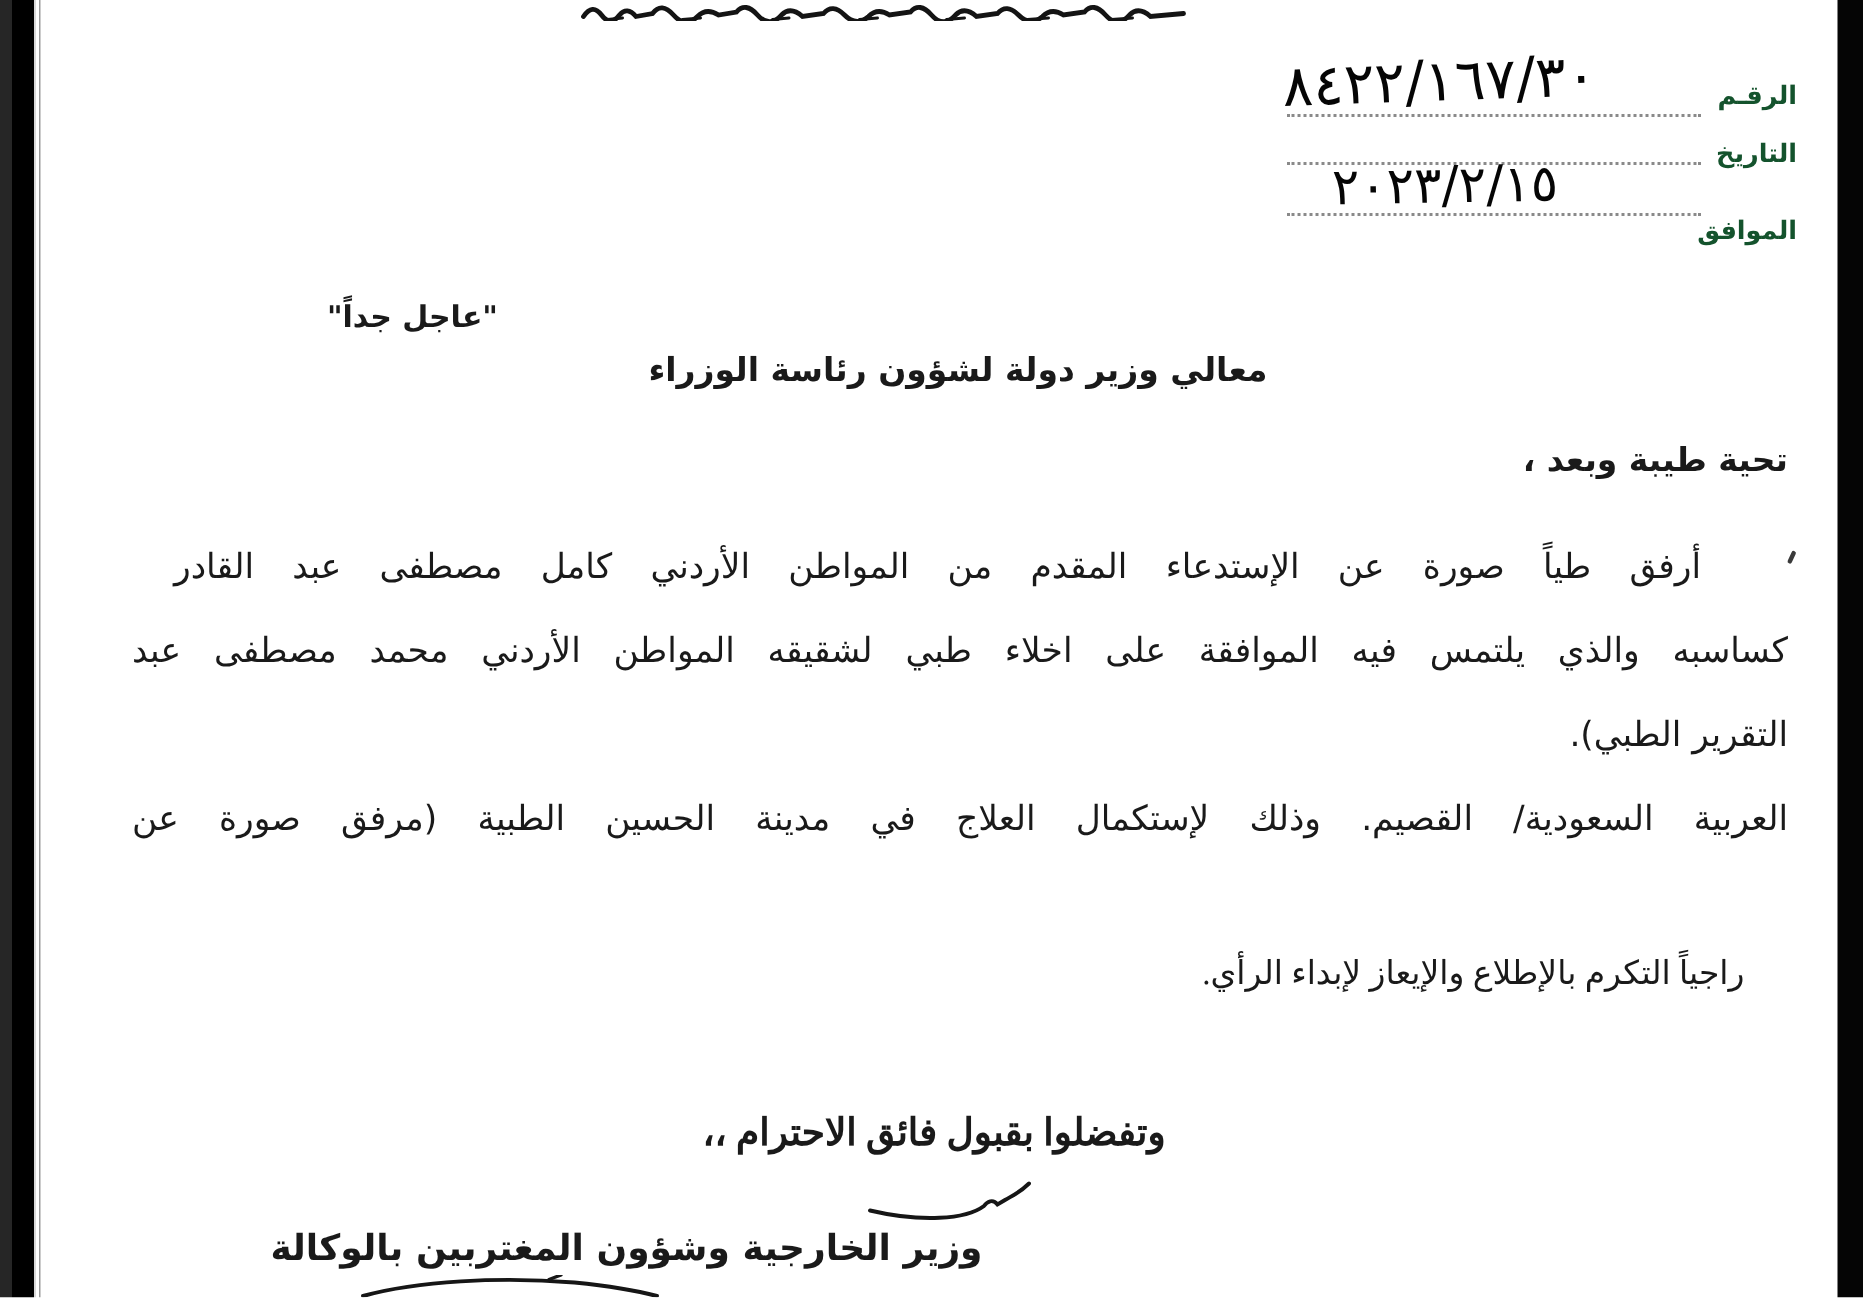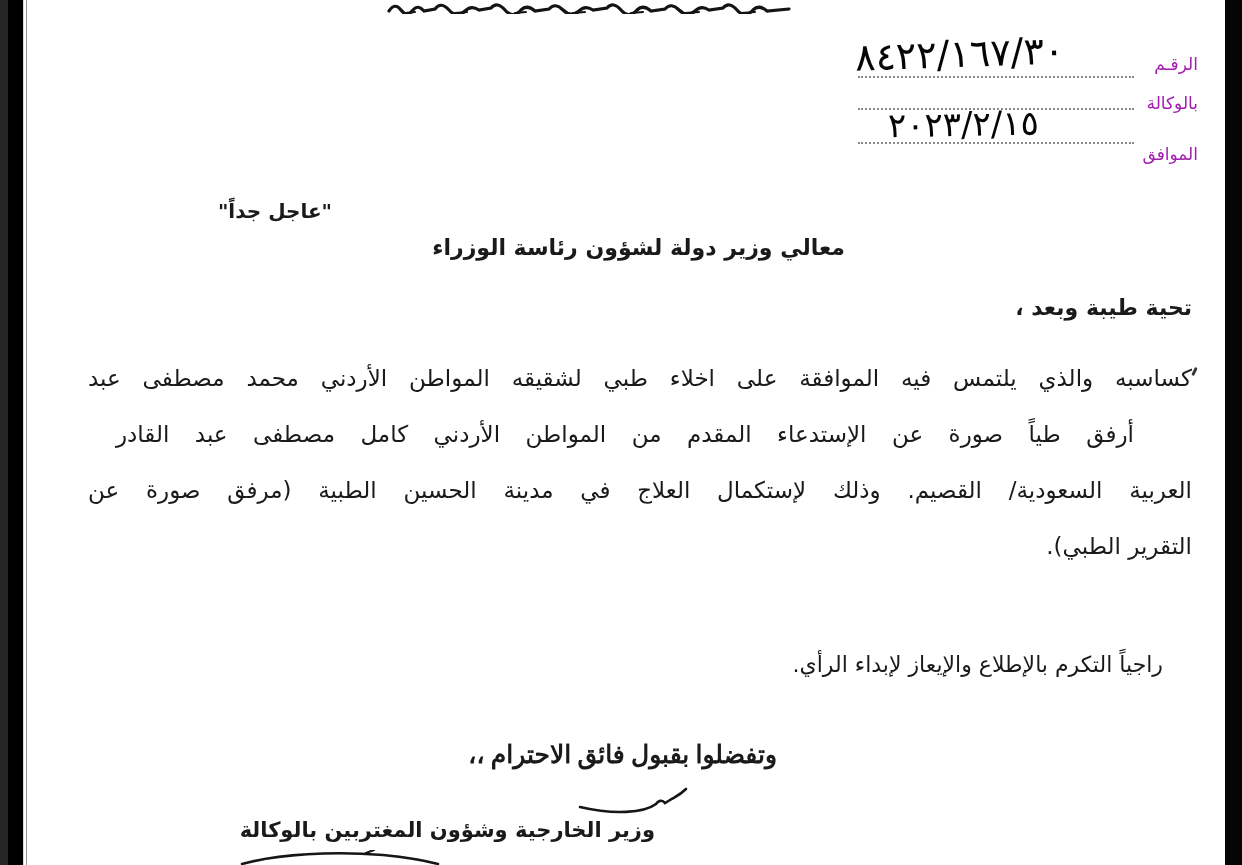--- a/index.html
+++ b/index.html
@@ -16,21 +16,21 @@
   .edge-left{
     position:absolute;left:0;top:0;width:24px;height:865px;
     background:linear-gradient(to right,#262626 0 8px,#000 8px 23px,#d9d9d9 23px 24px);
   }
   .edge-left-line{position:absolute;left:26px;top:0;width:1px;height:865px;background:#9a9a9a;}
   .edge-right{position:absolute;right:0;top:0;width:17px;height:865px;background:#050505;}
 
   .letterhead-clip{position:absolute;left:385px;top:0;width:410px;height:14px;overflow:hidden;}
 
   
-  .hdr-label{position:absolute;font-weight:normal;font-size:17px;color:#a21caf;white-space:nowrap;}
+  .hdr-label{position:absolute;font-weight:bold;font-size:17px;color:#14532d;white-space:nowrap;}
   .dotline{position:absolute;height:0;border-bottom:2px dotted #8a8a8a;}
   .handwriting{
     position:absolute;font-size:38px;color:#050505;white-space:nowrap;
     letter-spacing:3px;transform:rotate(-2deg);font-weight:normal;
   }
   .handwriting.small{font-size:34px;letter-spacing:4px;transform:rotate(-1deg);}
 
   .urgent{position:absolute;font-weight:bold;font-size:20px;white-space:nowrap;}
   .addressee{position:absolute;font-weight:bold;font-size:22px;white-space:nowrap;margin-left:26px;}
   .salutation{position:absolute;font-weight:bold;font-size:22px;white-space:nowrap;}
@@ -38,21 +38,21 @@
   .body-block{position:absolute;right:50px;left:88px;top:350px;font-size:23px;line-height:56px;}
   .body-line{
     text-align:justify;text-align-last:justify;text-justify:inter-word;
     white-space:nowrap;height:56px;overflow:visible;
   }
   .body-line.first{padding-right:58px;padding-left:28px;}
   .body-line.last{text-align-last:right;white-space:nowrap;}
 
   .request-line{position:absolute;font-size:22px;white-space:nowrap;}
   .closing{position:absolute;font-weight:bold;font-size:25px;white-space:nowrap;font-family:Liberation Serif, serif;}
-  .sig-title{position:absolute;font-weight:bold;font-size:21px;white-space:nowrap;}
+  .sig-title{position:absolute;font-weight:bold;font-size:24px;white-space:nowrap;}
 
   .flourish{position:absolute;overflow:hidden;}
   .stray-mark{
     position:absolute;left:1193px;top:367px;width:3px;height:9px;
     background:#3a3a3a;border-radius:2px;transform:rotate(25deg);
   }
 </style>
 </head>
 <body>
 
@@ -66,43 +66,43 @@
     <svg width="410" height="14" viewBox="0 0 410 14">
       <path d="M4,10 Q10,1 16,9 T28,9 Q33,3 39,10 L50,8 Q56,0 64,9 T80,10 Q86,4 94,9 L106,7 Q112,0 120,9 T136,9 Q142,3 150,10 L164,8 Q170,1 178,9 T194,10 Q200,4 208,9 L222,7 Q228,0 236,9 T252,9 Q258,3 266,10 L280,8 Q286,1 294,9 T310,10 Q316,4 324,9 L338,7 Q344,0 352,9 T368,9 Q374,3 382,10 L404,8" fill="none" stroke="#141414" stroke-width="3.2" stroke-linecap="round"></path>
       <path d="M20,12 L30,11 M70,12 L82,11 M130,12 L141,11 M188,12 L200,11 M246,12 L258,11 M300,12 L314,11 M356,12 L370,11" fill="none" stroke="#141414" stroke-width="2" stroke-linecap="round"></path>
     </svg>
   </div>
 
   <div class="hdr-label" style="right:44px;top:54px;">الرقـم</div>
   <div class="handwriting" style="left:855px;top:32px;">٨٤٢٢/١٦٧/٣٠</div>
   <div class="dotline" style="left:858px;top:76px;width:276px;"></div>
 
-  <div class="hdr-label" style="right:44px;top:93px;">بالوكالة</div>
+  <div class="hdr-label" style="right:44px;top:93px;">التاريخ</div>
   <div class="dotline" style="left:858px;top:108px;width:276px;"></div>
 
   <div class="hdr-label" style="right:44px;top:144px;">الموافق</div>
   <div class="handwriting small" style="left:888px;top:104px;">٢٠٢٣/٢/١٥</div>
   <div class="dotline" style="left:858px;top:142px;width:276px;"></div>
 
   <div class="urgent" style="right:910px;top:199px;">"عاجل جداً"</div>
 
   <div class="addressee" style="right:397px;top:235px;">معالي وزير دولة لشؤون رئاسة الوزراء</div>
 
   <div class="salutation" style="right:50px;top:295px;">تحية طيبة وبعد ،</div>
 
   <div class="body-block">
+    <div class="body-line first">أرفق طياً صورة عن الإستدعاء المقدم من المواطن الأردني كامل مصطفى عبد القادر</div>
     <div class="body-line">كساسبه والذي يلتمس فيه الموافقة على اخلاء طبي لشقيقه المواطن الأردني محمد مصطفى عبد</div>
-    <div class="body-line first">أرفق طياً صورة عن الإستدعاء المقدم من المواطن الأردني كامل مصطفى عبد القادر</div>
+    <div class="body-line last">التقرير الطبي).</div>
     <div class="body-line">العربية السعودية/ القصيم. وذلك لإستكمال العلاج في مدينة الحسين الطبية (مرفق صورة عن</div>
-    <div class="body-line last">التقرير الطبي).</div>
   </div>
 
   <div class="stray-mark"></div>
 
-  <div class="request-line" style="right:79px;top:652px;">راجياً التكرم بالإطلاع والإيعاز لإبداء الرأي.</div>
+  <div class="request-line" style="right:79px;top:636px;font-family:Liberation Serif, serif;">راجياً التكرم بالإطلاع والإيعاز لإبداء الرأي.</div>
 
   <div class="closing" style="right:465px;top:740px;">وتفضلوا بقبول فائق الاحترام ،،</div>
 
   <div class="flourish" style="left:572px;top:786px;width:120px;height:34px;">
     <svg width="120" height="34" viewBox="0 0 120 34">
       <path d="M114,3 C108,9 103,11 98,14 L93,17 C90,13 86,15 84,18 C72,27 42,29 8,21" fill="none" stroke="#161616" stroke-width="2.6" stroke-linecap="round"></path>
     </svg>
   </div>
 
   <div class="sig-title" style="right:587px;top:818px;">وزير الخارجية وشؤون المغتربين بالوكالة</div>

